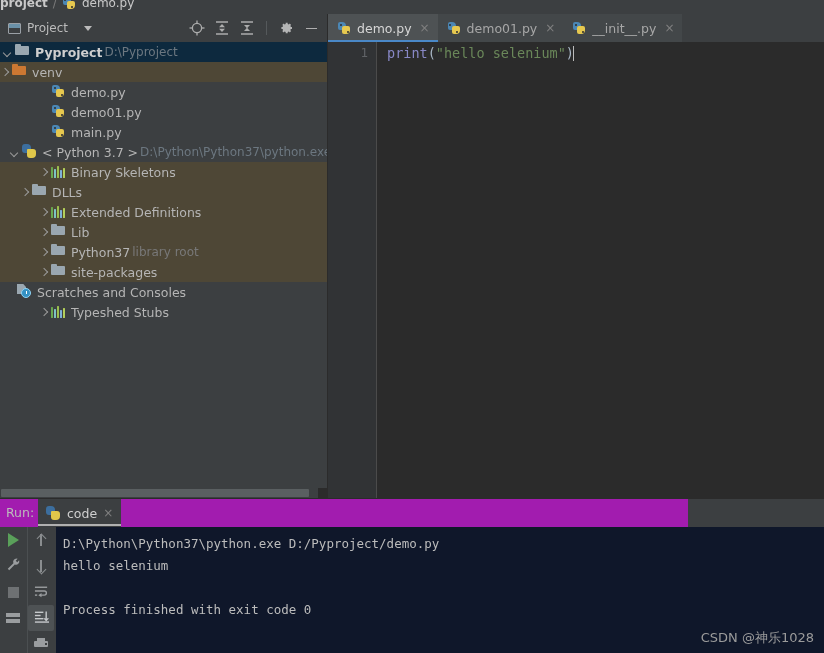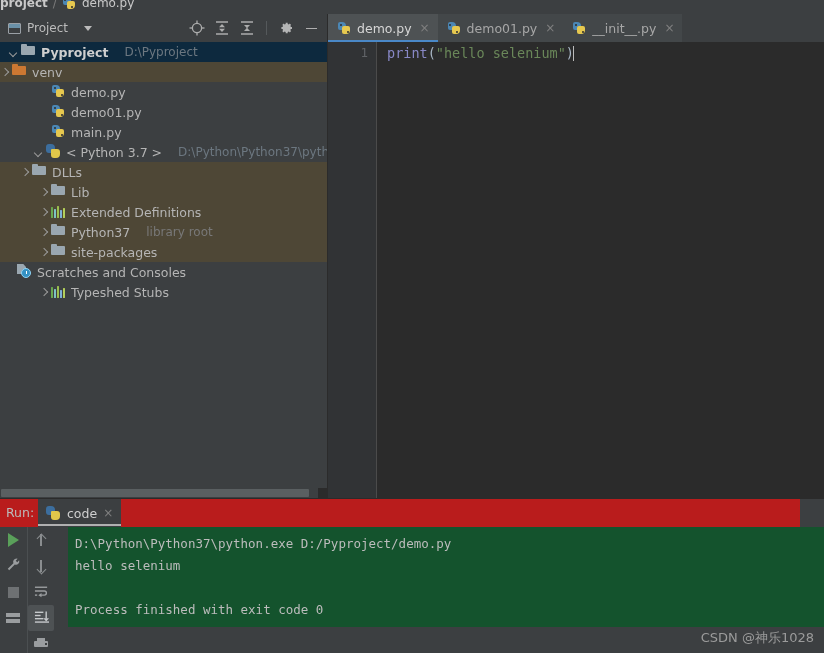--- a/index.html
+++ b/index.html
@@ -75,21 +75,21 @@
     transform:rotate(-45deg);
   }
   .arrow.down::before{
     content:"";position:absolute;left:1px;top:2px;
     width:5px;height:5px;border-right:1.4px solid #9a9a9a;border-bottom:1.4px solid #9a9a9a;
     transform:rotate(45deg);
   }
   .arrow.none{visibility:hidden;}
   .tlabel{color:#b5b5b5;}
   .tlabel.bold{font-weight:bold;color:#cfcfcf;}
-  .tsub{color:#787878;margin-left:16px;font-size:12px;}
+  .tsub{color:#787878;margin-left:2px;font-size:12px;}
   .tsub.path{color:#6c7780;}
   .ic{width:16px;height:16px;margin-right:4px;flex:0 0 auto;position:relative;}
 
   
   .folder{width:14px;height:11px;margin-top:3px;position:relative;}
   .folder::before{content:"";position:absolute;left:0;top:0;width:6px;height:2.5px;
     background:#9aa7b0;border-radius:1px 1px 0 0;}
   .folder::after{content:"";position:absolute;left:0;top:2px;width:14px;height:9px;
     background:#9aa7b0;border-radius:1px;}
   .folder.orange::before{background:#cc7832;}
@@ -171,21 +171,21 @@
   .caret{
     display:inline-block;width:1px;height:15px;background:#bbbbbb;
     vertical-align:-3px;margin-left:-1px;
   }
 
   
   .run-sep{
     position:absolute;left:0;top:498px;width:824px;height:1px;background:#2b2b2b;
   }
   .run-header{
-    position:absolute;left:0;top:499px;width:800px;height:28px;background:#b91c1c;
+    position:absolute;left:0;top:499px;width:688px;height:28px;background:#a21caf;
   }
   .run-label{
     position:absolute;left:6px;top:6px;font-size:12.5px;color:#bbbbbb;
   }
   .run-tab{
     position:absolute;left:38px;top:499px;height:28px;
     display:flex;align-items:center;gap:6px;padding:0 8px;
     background:#3c3f41;box-sizing:border-box;
   }
   .run-tab::after{
@@ -220,21 +220,21 @@
     border-right:1.6px solid #8a8d8f;border-bottom:1.6px solid #8a8d8f;transform:rotate(45deg);}
   .lay-icon{width:14px;height:11px;display:flex;flex-direction:column;gap:2px;}
   .lay-icon .r{display:flex;gap:2px;}
   .lay-icon span{display:block;background:#9a9d9f;height:4px;}
   .printer{width:14px;height:12px;position:relative;}
   .printer .top{position:absolute;left:3px;top:0;width:8px;height:3px;background:#9a9d9f;}
   .printer .body{position:absolute;left:0;top:3px;width:14px;height:6px;background:#9a9d9f;border-radius:1px;}
   .printer .dot{position:absolute;left:11px;top:5px;width:1.5px;height:1.5px;background:#3c3f41;}
 
   .console{
-    position:absolute;left:68px;top:527px;right:0;height:100px;background:#14532d;
+    position:absolute;left:56px;top:527px;right:0;height:126px;background:#0f172a;
   }
   .console pre{
     margin:0;padding:6px 0 0 7px;white-space:pre;
     font-family:"DejaVu Sans Mono","Liberation Mono",monospace;
     font-size:12.5px;line-height:22px;color:#bcbcbc;
   }
 
   .watermark{
     position:absolute;right:10px;bottom:6px;font-size:13px;color:#9b9b9b;
     font-family:"DejaVu Sans","Liberation Sans",sans-serif;
@@ -304,21 +304,21 @@
         </svg>
       </span>
       <span class="tbi" style="display:flex;align-items:center;justify-content:center;">
         <span class="icon-minus"></span>
       </span>
     </div>
   </div>
 
   <div class="proj-tree" id="tree">
       <div class="trow sel-blue">
-        <div class="tw" style="padding-left: 9px;">
+        <div class="tw" style="padding-left: 3px;">
           <span class="arrow down"></span>
           <span class="ic"><span class="folder"></span></span>
           <span class="tlabel bold">Pyproject</span>
           <span class="tsub path">D:\Pyproject</span>
         </div>
       </div>
       <div class="trow olive">
         <div class="tw" style="">
           <span class="arrow right"></span>
           <span class="ic"><span class="folder orange"></span></span>
@@ -340,54 +340,69 @@
         </div>
       </div>
       <div class="trow">
         <div class="tw" style="padding-left: 39px;">
           <span class="arrow none"></span>
           <span class="ic"><span class="pyfile"><span class="b1"></span><span class="b2"></span><span class="d1"></span><span class="d2"></span></span></span>
           <span class="tlabel">main.py</span>
         </div>
       </div>
       <div class="trow">
-        <div class="tw" style="padding-left: 34px;">
+        <div class="tw" style="padding-left: 10px;">
           <span class="arrow down"></span>
           <span class="ic"><span class="pylogo" style="margin-top:1px;"><span class="p1"></span><span class="p2"></span></span></span>
           <span class="tlabel">&lt; Python 3.7 &gt;</span>
           <span class="tsub path">D:\Python\Python37\python.exe</span>
         </div>
       </div>
       <div class="trow olive">
+        <div class="tw" style="padding-left: 39px;">
+          <span class="arrow right"></span>
+          <span class="ic">
+            <span class="libbars">
+              <i></i>
+              <i></i>
+              <i></i>
+              <i></i>
+              <i></i>
+            </span>
+          </span>
+          <span class="tlabel">Binary Skeletons</span>
+        </div>
+      </div>
+      <div class="trow olive">
         <div class="tw" style="padding-left: 20px;">
           <span class="arrow right"></span>
           <span class="ic"><span class="folder"></span></span>
           <span class="tlabel">DLLs</span>
-        </div>
-      </div>
-      <div class="trow olive">
-        <div class="tw" style="padding-left: 39px;">
-          <span class="arrow right"></span>
-          <span class="ic"><span class="folder"></span></span>
-          <span class="tlabel">Lib</span>
         </div>
       </div>
       <div class="trow olive">
         <div class="tw" style="padding-left: 39px;">
           <span class="arrow right"></span>
           <span class="ic">
             <span class="libbars">
               <i></i>
               <i></i>
               <i></i>
               <i></i>
               <i></i>
             </span>
           </span>
           <span class="tlabel">Extended Definitions</span>
+        </div>
+      </div>
+      <div class="trow olive">
+        <div class="tw" style="padding-left: 39px;">
+          <span class="arrow right"></span>
+          <span class="ic"><span class="folder"></span></span>
+          <span class="tlabel">Lib</span>
         </div>
       </div>
       <div class="trow olive">
         <div class="tw" style="padding-left: 39px;">
           <span class="arrow right"></span>
           <span class="ic"><span class="folder"></span></span>
           <span class="tlabel">Python37</span>
           <span class="tsub">library root</span>
         </div>
       </div>

